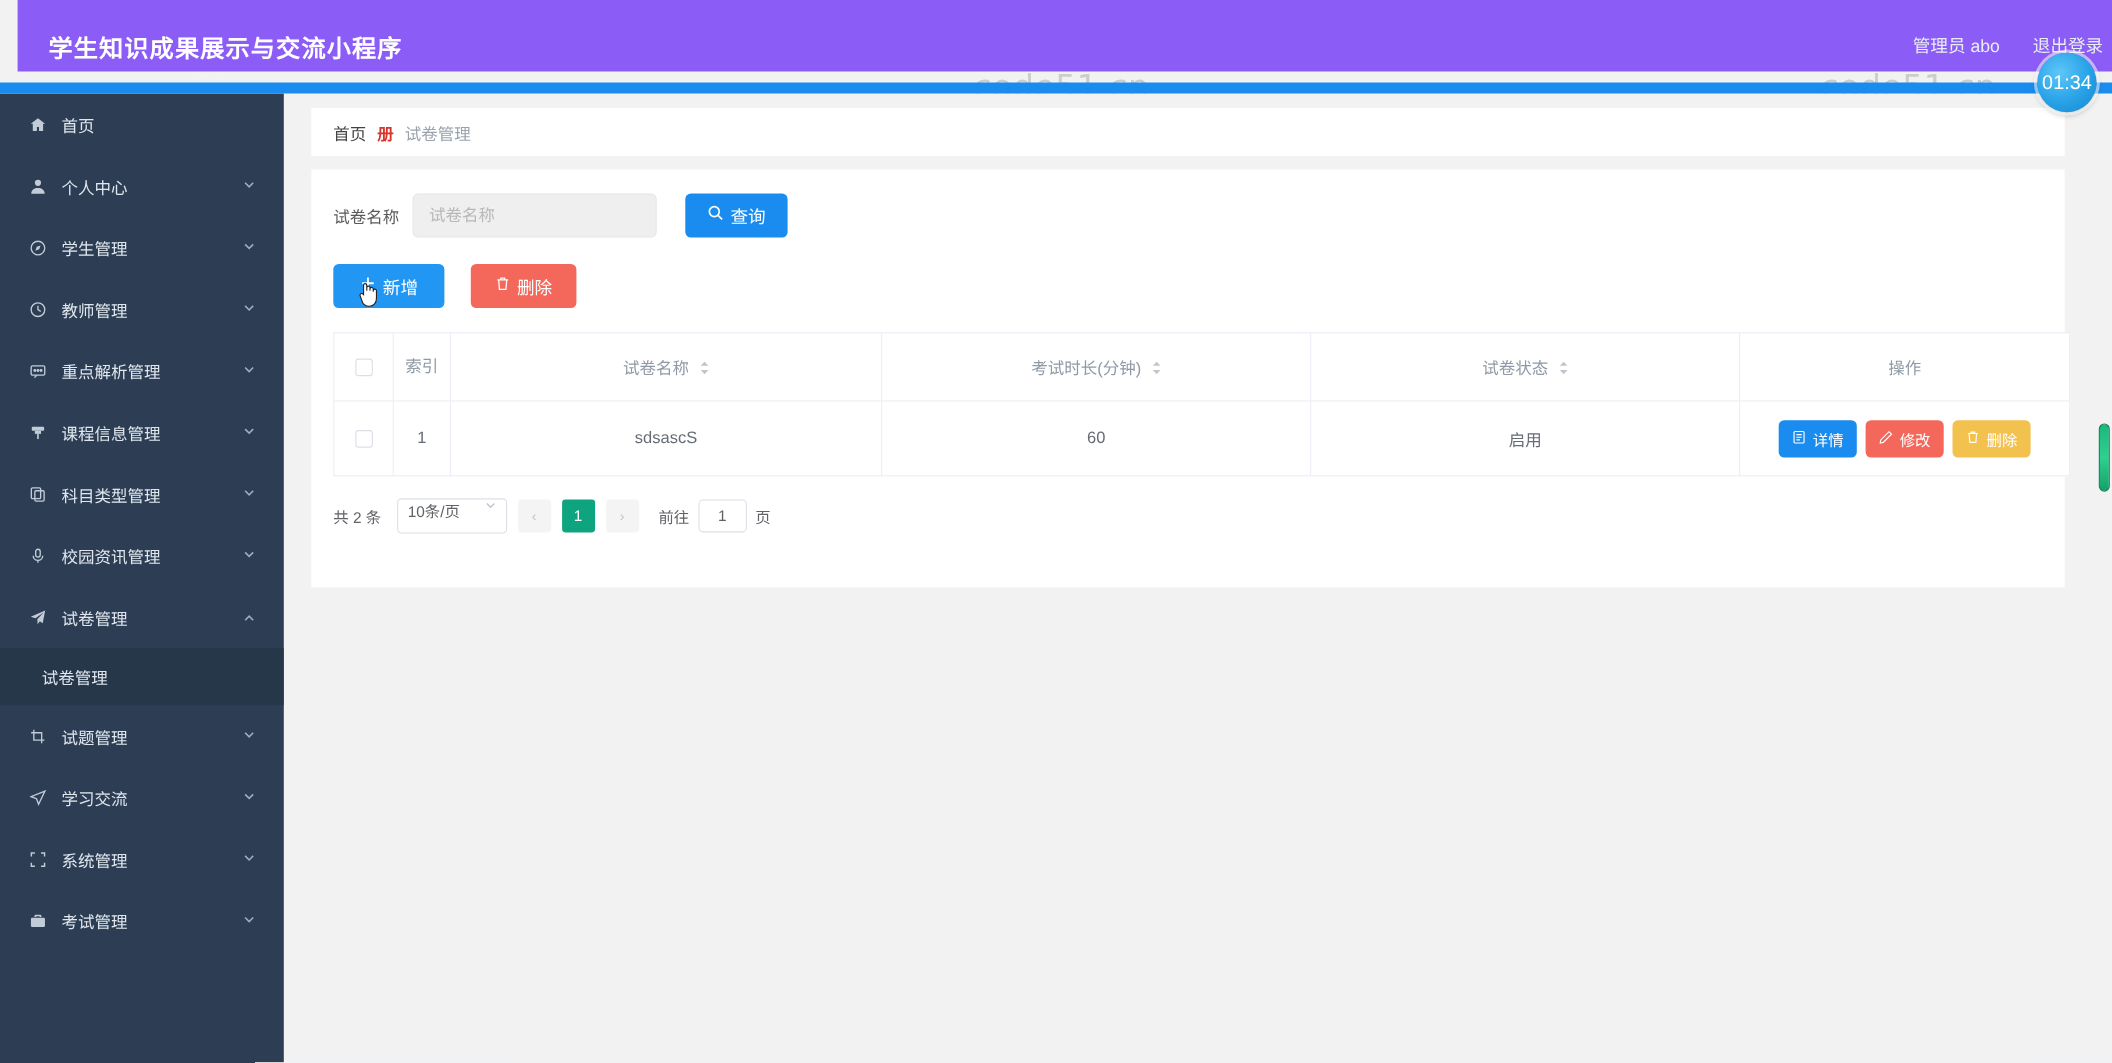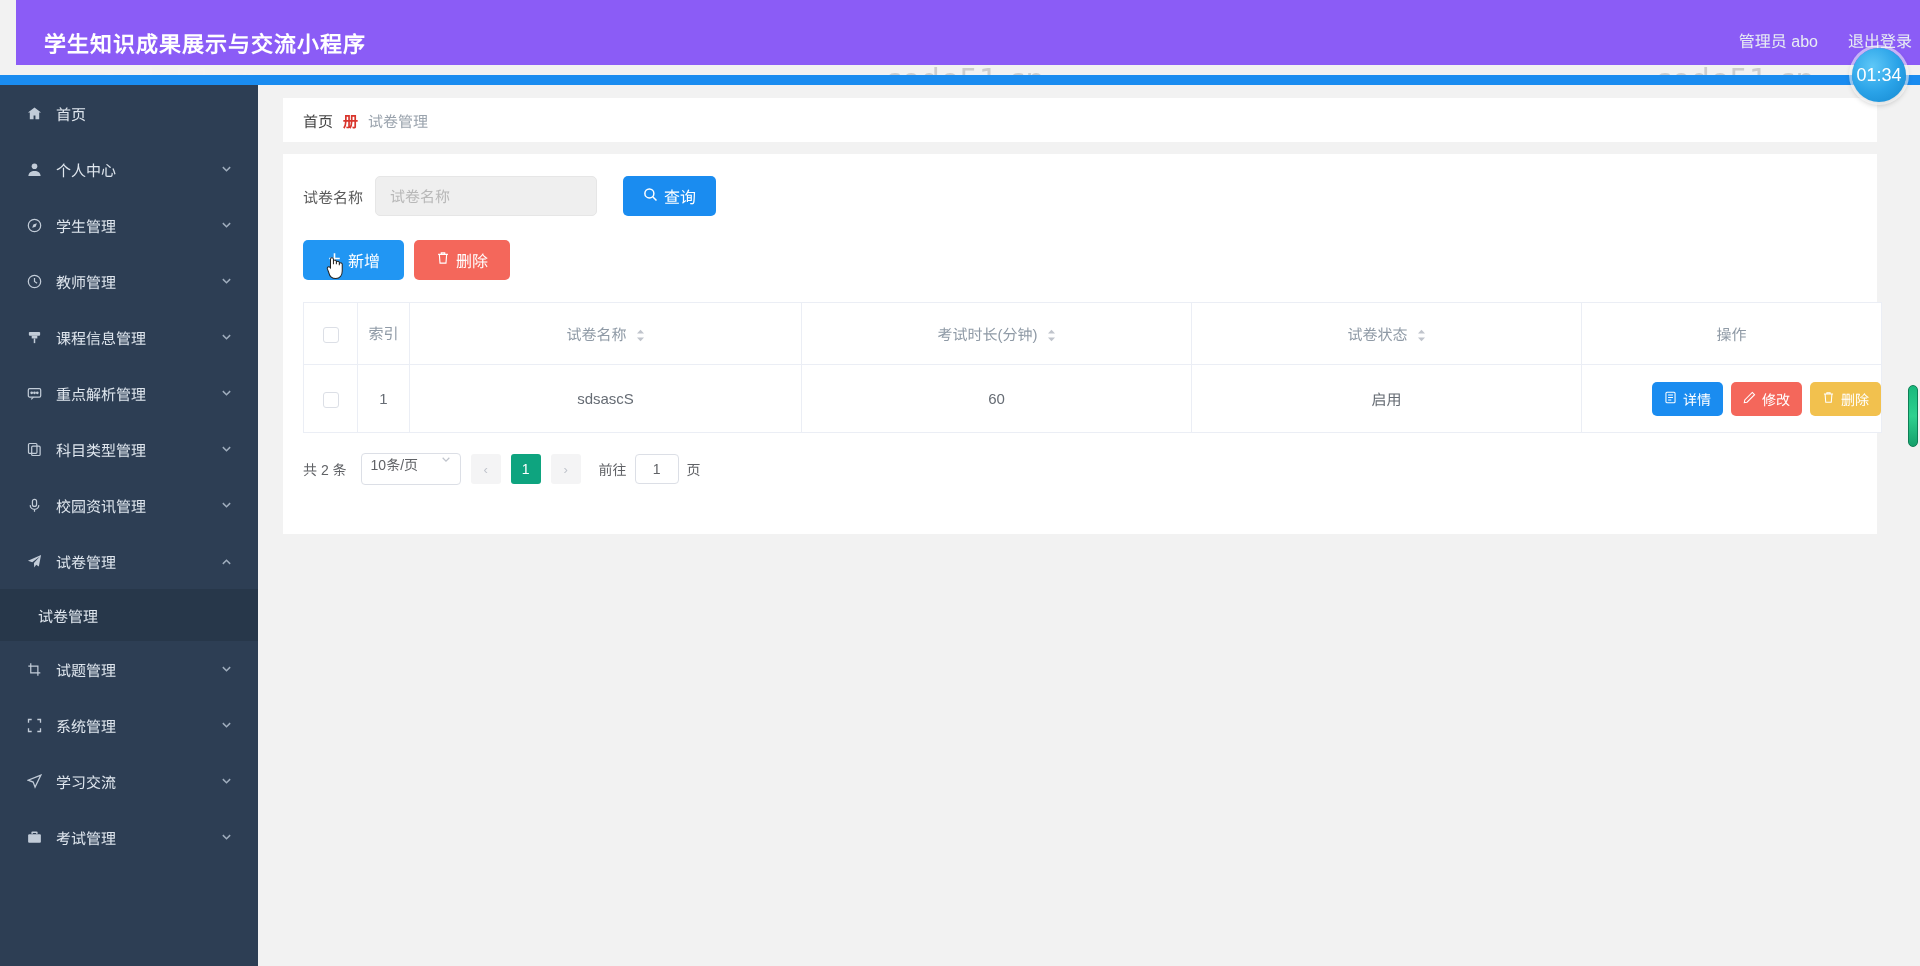--- a/index.html
+++ b/index.html
@@ -151,21 +151,21 @@
   .search-input::placeholder { color: #b8b8b8; }
   .btn {
     border: none; border-radius: 5px;
     cursor: pointer;
     font-family: "Liberation Sans", sans-serif;
     display: inline-flex; align-items: center; justify-content: center;
     gap: 6px;
     color: #fff;
   }
   .btn-query { height: 40px; padding: 0 20px; background: #1a8cf0; font-size: 16px; margin-left: 14px; }
-  .action-row { display: flex; gap: 10px; margin-top: 24px; }
+  .action-row { display: flex; gap: 24px; margin-top: 24px; }
   .btn-add { height: 40px; padding: 0 24px; background: #2196f3; font-size: 16px; }
   .btn-del { height: 40px; padding: 0 22px; background: #f4675b; font-size: 16px; }
 
   .cursor-hand {
     position: absolute;
     left: 325px; top: 255px;
     width: 22px; height: 26px;
     z-index: 25;
     pointer-events: none;
   }
@@ -207,21 +207,21 @@
     display: inline-block; margin-left: 5px;
     color: #c0c4cc; font-size: 11px; line-height: 1;
     vertical-align: middle;
   }
   .cb {
     width: 16px; height: 16px;
     border: 1px solid #dcdfe6; border-radius: 3px;
     background: #fff; display: inline-block;
     cursor: pointer; vertical-align: middle;
   }
-  .op-wrap { display: flex; gap: 8px; justify-content: flex-end; align-items: center; }
+  .op-wrap { display: flex; gap: 8px; justify-content: center; align-items: center; }
   .btn-op { height: 34px; padding: 0 12px; font-size: 14px; border-radius: 5px; }
   .btn-detail { background: #1a8cf0; }
   .btn-edit   { background: #f4675b; }
   .btn-remove { background: #f2c14e; }
 
   
   .pagination {
     display: flex; align-items: center;
     gap: 10px; margin-top: 20px;
     font-size: 14px; color: #606266;
@@ -336,54 +336,54 @@
       <span class="mi-label">教师管理</span>
       <span class="mi-arrow">
         <svg width="11" height="11" viewBox="0 0 12 12" fill="none" stroke="currentColor" stroke-width="1.6">
             <path d="M2 4.5 6 8.5 10 4.5"></path>
           </svg>
       </span>
     </div>
 
     <div class="menu-item">
       <span class="mi-icon">
-        <svg width="15" height="15" viewBox="0 0 16 16" fill="currentColor">
-            <rect x="2" y="2" width="12" height="4" rx="1"></rect>
-            <rect x="5" y="6" width="6" height="3"></rect>
-            <rect x="7.2" y="9" width="1.6" height="5"></rect>
-          </svg>
-      </span>
-      <span class="mi-label">课程信息管理</span>
-      <span class="mi-arrow">
-        <svg width="11" height="11" viewBox="0 0 12 12" fill="none" stroke="currentColor" stroke-width="1.6">
-            <path d="M2 4.5 6 8.5 10 4.5"></path>
-          </svg>
-      </span>
-    </div>
-
-    <div class="menu-item">
-      <span class="mi-icon">
         <svg width="15" height="15" viewBox="0 0 16 16" fill="none" stroke="currentColor" stroke-width="1.3">
             <rect x="1.4" y="2.8" width="13.2" height="9" rx="1.4"></rect>
             <path d="M4.5 14.2l2.4-2.4"></path>
             <circle cx="5" cy="7.3" r="0.8" fill="currentColor"></circle>
             <circle cx="8" cy="7.3" r="0.8" fill="currentColor"></circle>
             <circle cx="11" cy="7.3" r="0.8" fill="currentColor"></circle>
           </svg>
       </span>
       <span class="mi-label">重点解析管理</span>
       <span class="mi-arrow">
         <svg width="11" height="11" viewBox="0 0 12 12" fill="none" stroke="currentColor" stroke-width="1.6">
             <path d="M2 4.5 6 8.5 10 4.5"></path>
           </svg>
       </span>
     </div>
 
     <div class="menu-item">
       <span class="mi-icon">
+        <svg width="15" height="15" viewBox="0 0 16 16" fill="currentColor">
+            <rect x="2" y="2" width="12" height="4" rx="1"></rect>
+            <rect x="5" y="6" width="6" height="3"></rect>
+            <rect x="7.2" y="9" width="1.6" height="5"></rect>
+          </svg>
+      </span>
+      <span class="mi-label">课程信息管理</span>
+      <span class="mi-arrow">
+        <svg width="11" height="11" viewBox="0 0 12 12" fill="none" stroke="currentColor" stroke-width="1.6">
+            <path d="M2 4.5 6 8.5 10 4.5"></path>
+          </svg>
+      </span>
+    </div>
+
+    <div class="menu-item">
+      <span class="mi-icon">
         <svg width="15" height="15" viewBox="0 0 16 16" fill="none" stroke="currentColor" stroke-width="1.3">
             <rect x="1.6" y="1.6" width="9" height="10.5" rx="1.2"></rect>
             <rect x="5" y="4.4" width="9" height="10" rx="1.2"></rect>
           </svg>
       </span>
       <span class="mi-label">科目类型管理</span>
       <span class="mi-arrow">
         <svg width="11" height="11" viewBox="0 0 12 12" fill="none" stroke="currentColor" stroke-width="1.6">
             <path d="M2 4.5 6 8.5 10 4.5"></path>
           </svg>
@@ -432,39 +432,39 @@
       <span class="mi-label">试题管理</span>
       <span class="mi-arrow">
         <svg width="11" height="11" viewBox="0 0 12 12" fill="none" stroke="currentColor" stroke-width="1.6">
             <path d="M2 4.5 6 8.5 10 4.5"></path>
           </svg>
       </span>
     </div>
 
     <div class="menu-item">
       <span class="mi-icon">
+        <svg width="15" height="15" viewBox="0 0 16 16" fill="none" stroke="currentColor" stroke-width="1.3">
+            <path d="M14.8 1.2 1.2 6.6l5.4 2 2 5.4z"></path>
+          </svg>
+      </span>
+      <span class="mi-label">学习交流</span>
+      <span class="mi-arrow">
+        <svg width="11" height="11" viewBox="0 0 12 12" fill="none" stroke="currentColor" stroke-width="1.6">
+            <path d="M2 4.5 6 8.5 10 4.5"></path>
+          </svg>
+      </span>
+    </div>
+
+    <div class="menu-item">
+      <span class="mi-icon">
         <svg width="15" height="15" viewBox="0 0 16 16" fill="none" stroke="currentColor" stroke-width="1.4">
             <path d="M1.6 5V1.6H5M11 1.6h3.4V5M14.4 11v3.4H11M5 14.4H1.6V11"></path>
           </svg>
       </span>
       <span class="mi-label">系统管理</span>
-      <span class="mi-arrow">
-        <svg width="11" height="11" viewBox="0 0 12 12" fill="none" stroke="currentColor" stroke-width="1.6">
-            <path d="M2 4.5 6 8.5 10 4.5"></path>
-          </svg>
-      </span>
-    </div>
-
-    <div class="menu-item">
-      <span class="mi-icon">
-        <svg width="15" height="15" viewBox="0 0 16 16" fill="none" stroke="currentColor" stroke-width="1.3">
-            <path d="M14.8 1.2 1.2 6.6l5.4 2 2 5.4z"></path>
-          </svg>
-      </span>
-      <span class="mi-label">学习交流</span>
       <span class="mi-arrow">
         <svg width="11" height="11" viewBox="0 0 12 12" fill="none" stroke="currentColor" stroke-width="1.6">
             <path d="M2 4.5 6 8.5 10 4.5"></path>
           </svg>
       </span>
     </div>
 
     <div class="menu-item">
       <span class="mi-icon">
         <svg width="15" height="15" viewBox="0 0 16 16" fill="currentColor">

